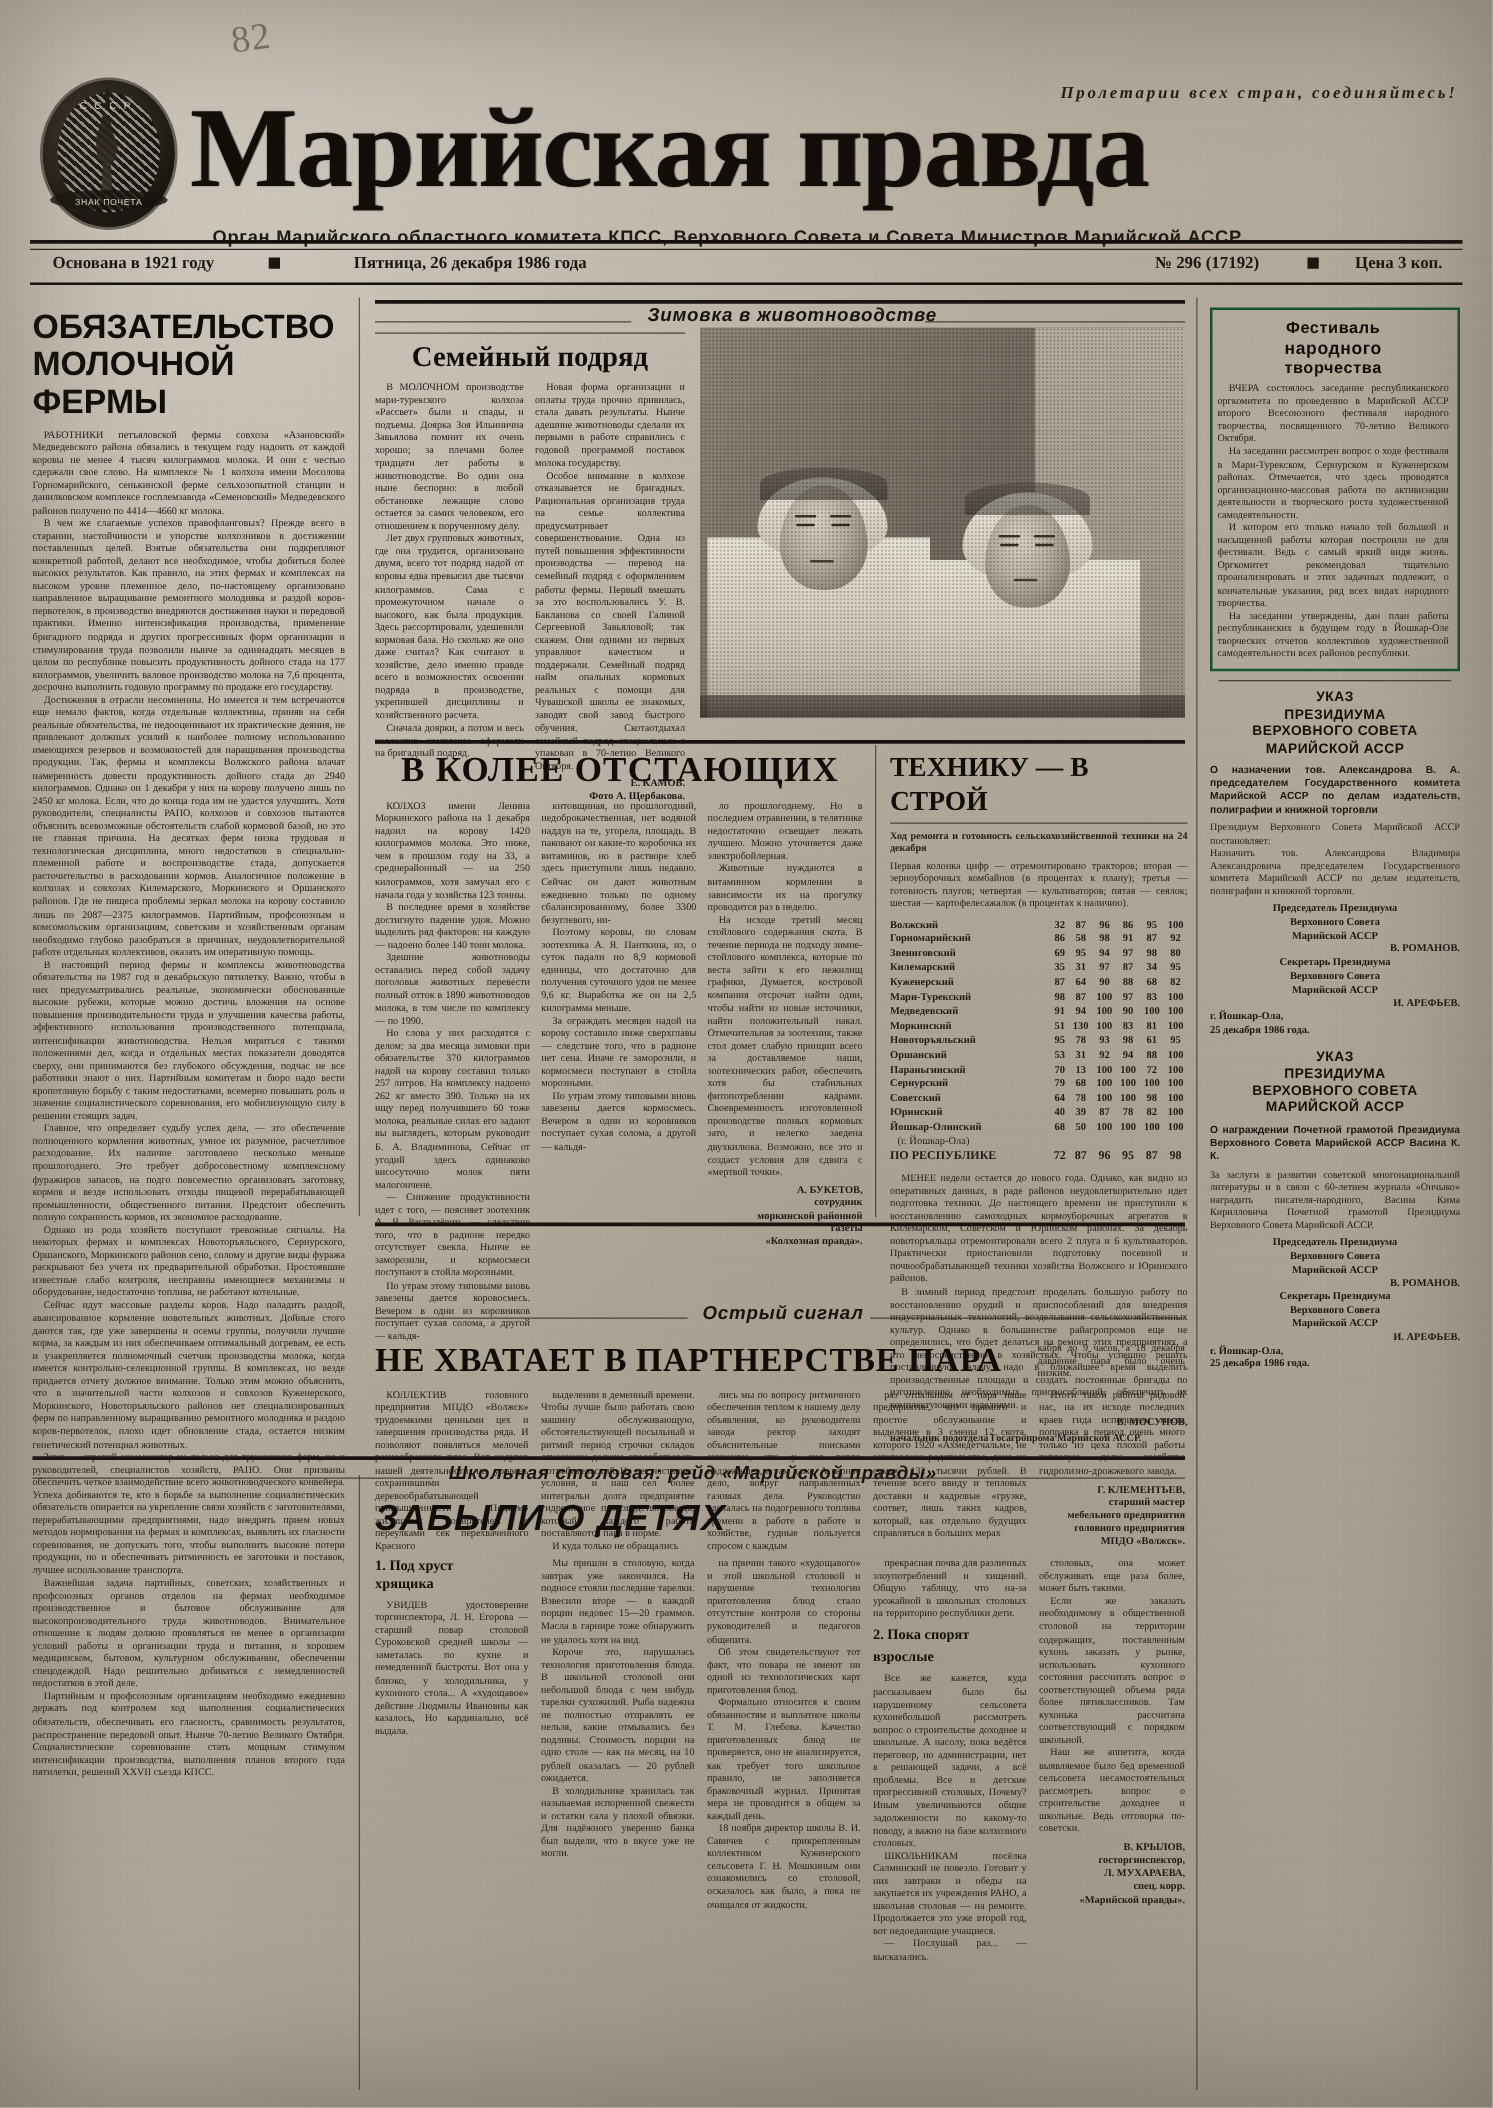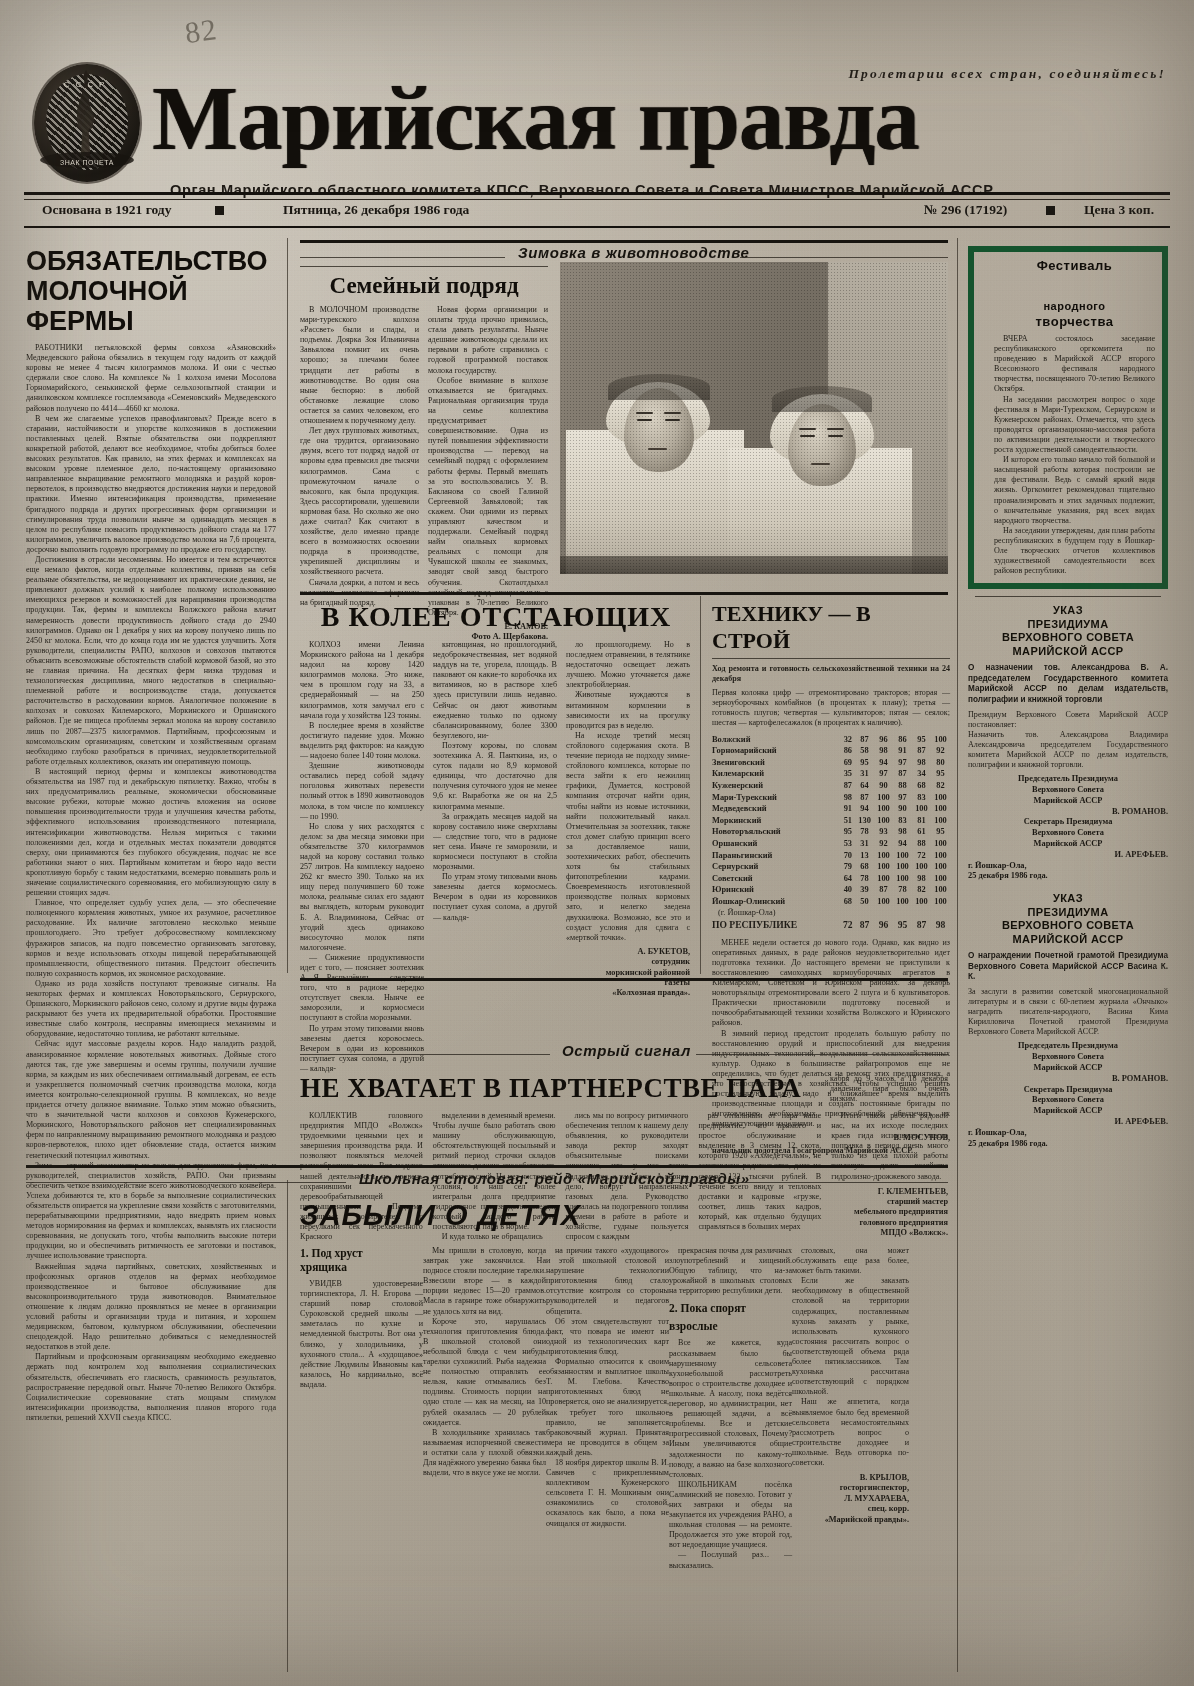--- a/index.html
+++ b/index.html
@@ -478,23 +478,23 @@
     <div class="body-txt" style="margin-top:7px;">
       <p>МЕНЕЕ недели остается до нового года. Однако, как видно из оперативных данных, в раде районов неудовлетворительно идет подготовка техники. До настоящего времени не приступили к восстановлению самоходных кормоуборочных агрегатов в Килемарском, Советском и Юринском районах. За декабрь новоторъяльцы отремонтировали всего 2 плуга и 6 культиваторов. Практически приостановили подготовку посевной и почвообрабатывающей техники хозяйства Волжского и Юринского районов.</p>
       <p>В зимний период предстоит проделать большую работу по восстановлению орудий и приспособлений для внедрения индустриальных технологий, возделывания сельскохозяйственных культур. Однако в большинстве райагропромов еще не определились, что будет делаться на ремонт этих предприятиях, а что непосредственно в хозяйствах. Чтобы успешно решить поставленную задачу, надо в ближайшее время выделить производственные площади и создать постоянные бригады по изготовлению необходимых приспособлений, обеспечить их комплектующими изделиями.</p>
     </div>
     <div class="byline" style="margin-top:4px;">В. МОСУНОВ,</div>
     <div class="body-txt" style="font-weight:bold;text-align:left;margin-top:2px;">начальник подотдела Госагропрома Марийской АССР.</div>
   </div>
 
   <div class="col" style="left:968px;top:246px;width:200px;">
 
-    <div style="border:6px solid #14532d;padding:6px 7px 7px 20px;">
+    <div style="border:2px solid #14532d;padding:6px 7px 7px 4px;">
       <div class="hd-black center" style="font-size:13px;line-height:16px;">Фестиваль</div>
-      <div class="hd-black center" style="font-size:11px;line-height:16px;margin-top:24px;">народного</div>
+      <div class="hd-black center" style="font-size:14px;line-height:16px;">народного</div>
       <div class="hd-black center" style="font-size:13px;line-height:16px;margin-bottom:4px;">творчества</div>
       <div class="body-txt">
         <p>ВЧЕРА состоялось заседание республиканского оргкомитета по проведению в Марийской АССР второго Всесоюзного фестиваля народного творчества, посвященного 70-летию Великого Октября.</p>
         <p>На заседании рассмотрен вопрос о ходе фестиваля в Мари-Турекском, Сернурском и Куженерском районах. Отмечается, что здесь проводятся организационно-массовая работа по активизации деятельности и творческого роста художественной самодеятельности.</p>
         <p>И котором его только начало той большой и насыщенной работы которая построили не для фестивали. Ведь с самый яркий видя жизнь. Оргкомитет рекомендовал тщательно проанализировать и этих задачных подлежит, о кончательные указания, ряд всех видах народного творчества.</p>
         <p>На заседании утверждены, дан план работы республиканских в будущем году в Йошкар-Оле творческих отчетов коллективов художественной самодеятельности всех районов республики.</p>
       </div>
     </div>
 
     <div class="hrule" style="position:relative;width:186px;margin:7px auto 7px auto;"></div>
@@ -580,21 +580,21 @@
   <div class="hrule2" style="left:26px;top:1165px;width:922px;"></div>
   <div style="position:absolute;left:26px;top:1170px;width:922px;height:20px;">
     <div class="hrule" style="left:0;top:12px;width:320px;"></div>
     <div class="rubric" style="position:absolute;left:333px;top:0;">Школьная столовая: рейд «Марийской правды»</div>
     <div class="hrule" style="left:640px;top:12px;width:282px;"></div>
   </div>
 
   <div class="col" style="left:300px;top:1194px;width:648px;">
     <div class="hd-black" style="font-size:29px;line-height:42px;letter-spacing:1px;font-style:italic;">ЗАБЫЛИ О ДЕТЯХ</div>
 
-    <div style="display:flex;margin-top:10px;">
+    <div style="display:flex;gap:10px;margin-top:10px;">
 
       <div style="width:123px;">
         <div class="num-title">1. Под хруст</div>
         <div class="num-title" style="margin-bottom:5px;">хрящика</div>
         <div class="body-txt">
           <p>УВИДЕВ удостоверение торгинспектора, Л. Н. Егорова — старший повар столовой Суроковской средней школы — заметалась по кухне и немедленной быстроты. Вот она у близко, у холодильника, у кухонного стола... А «худощавое» действие Людмилы Ивановны как казалось, Но кардинально, всё выдала.</p>
         </div>
       </div>
       <div style="width:123px;">
         <div class="body-txt">

